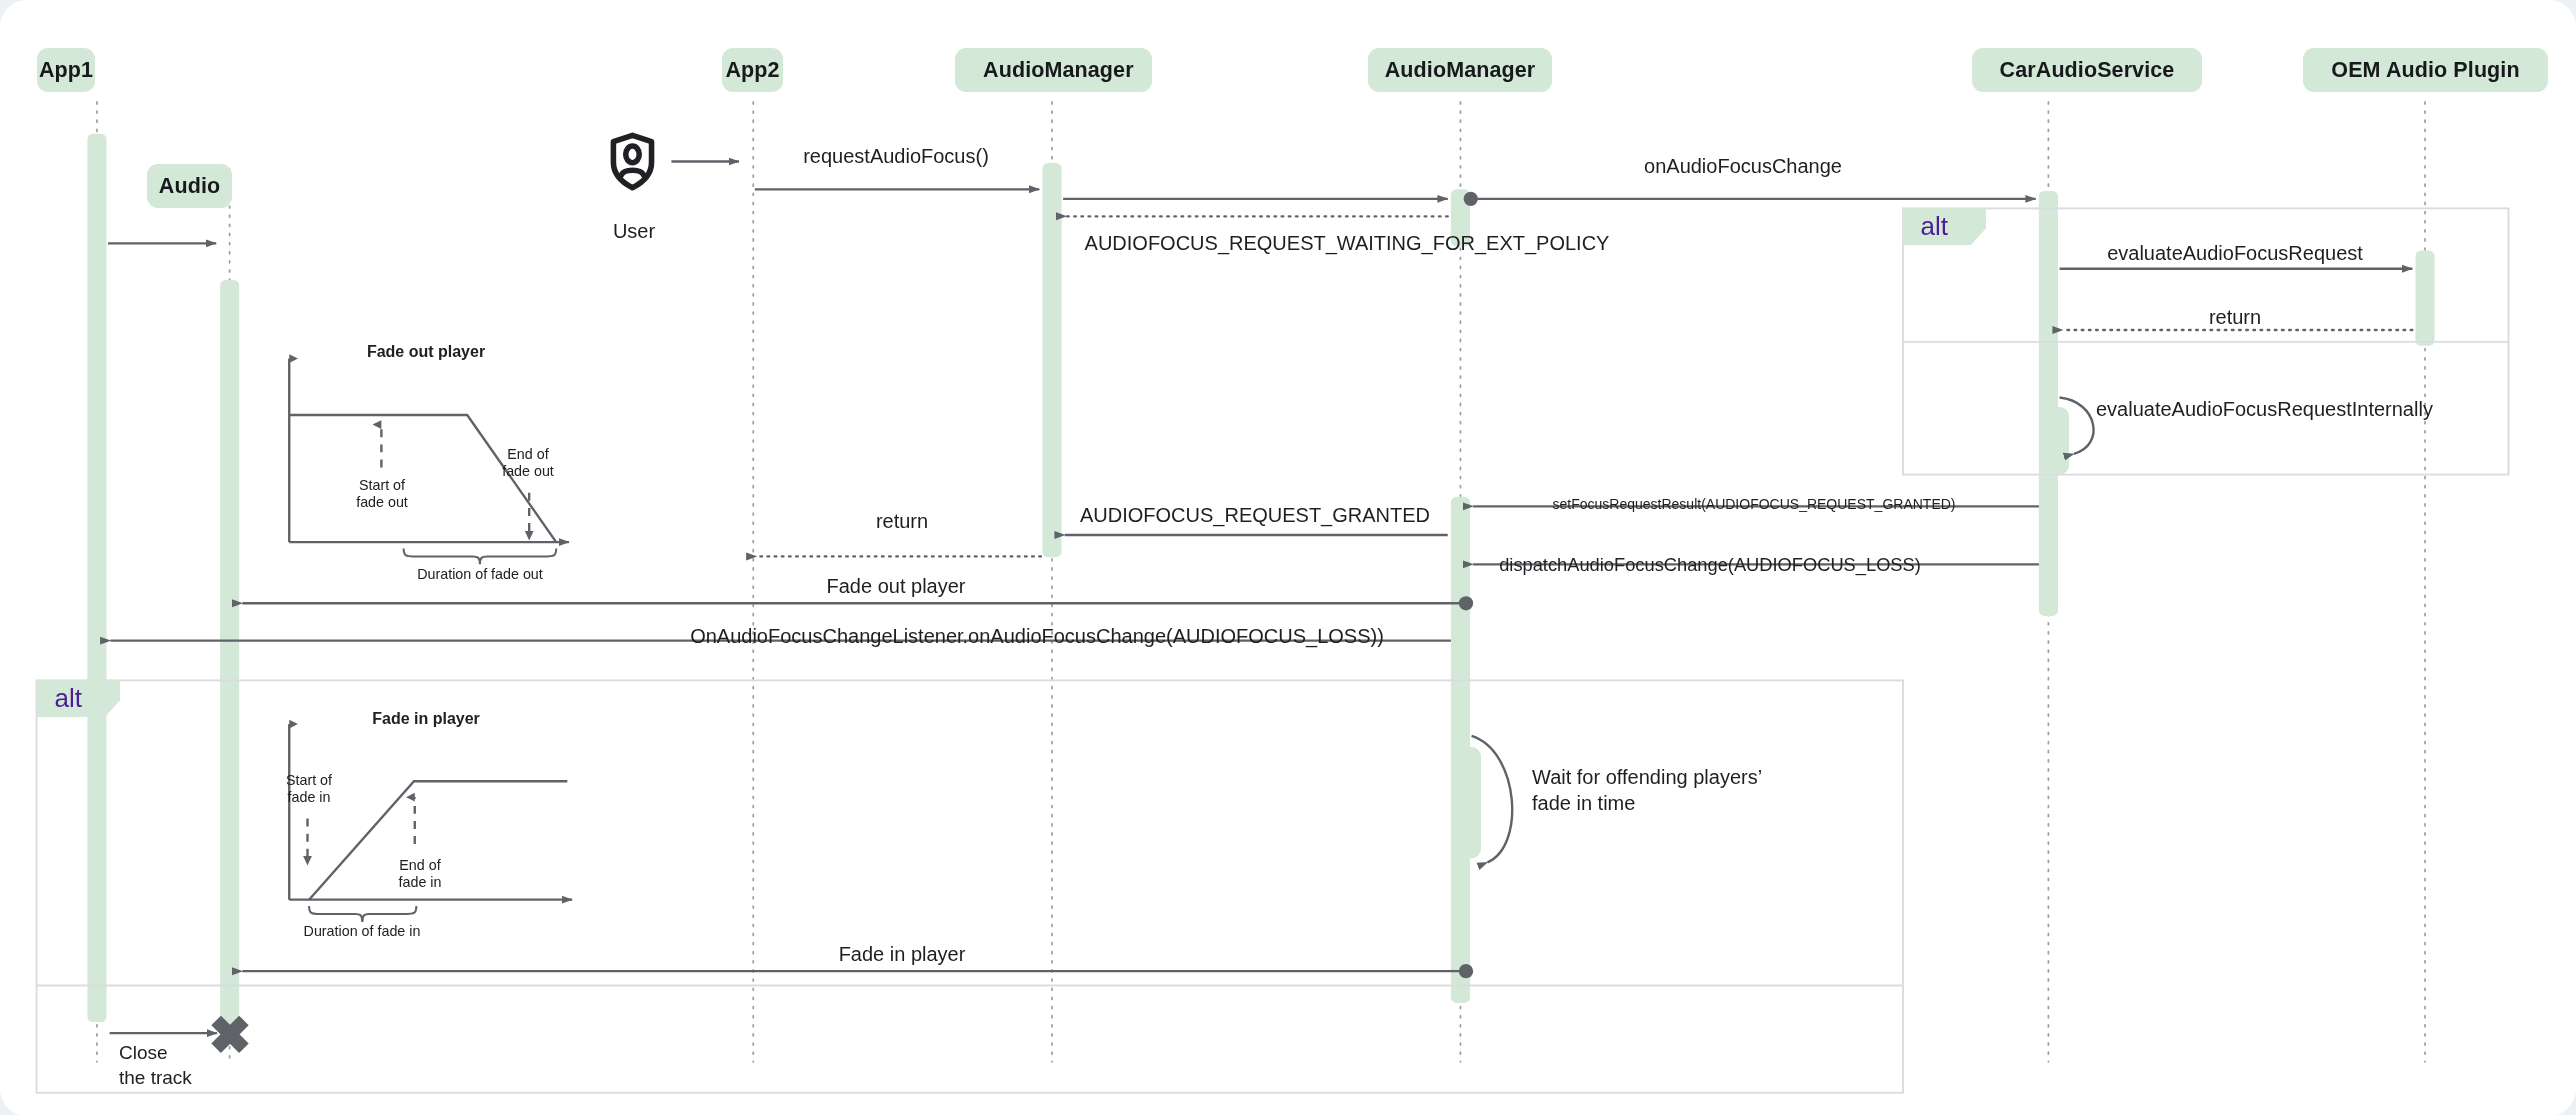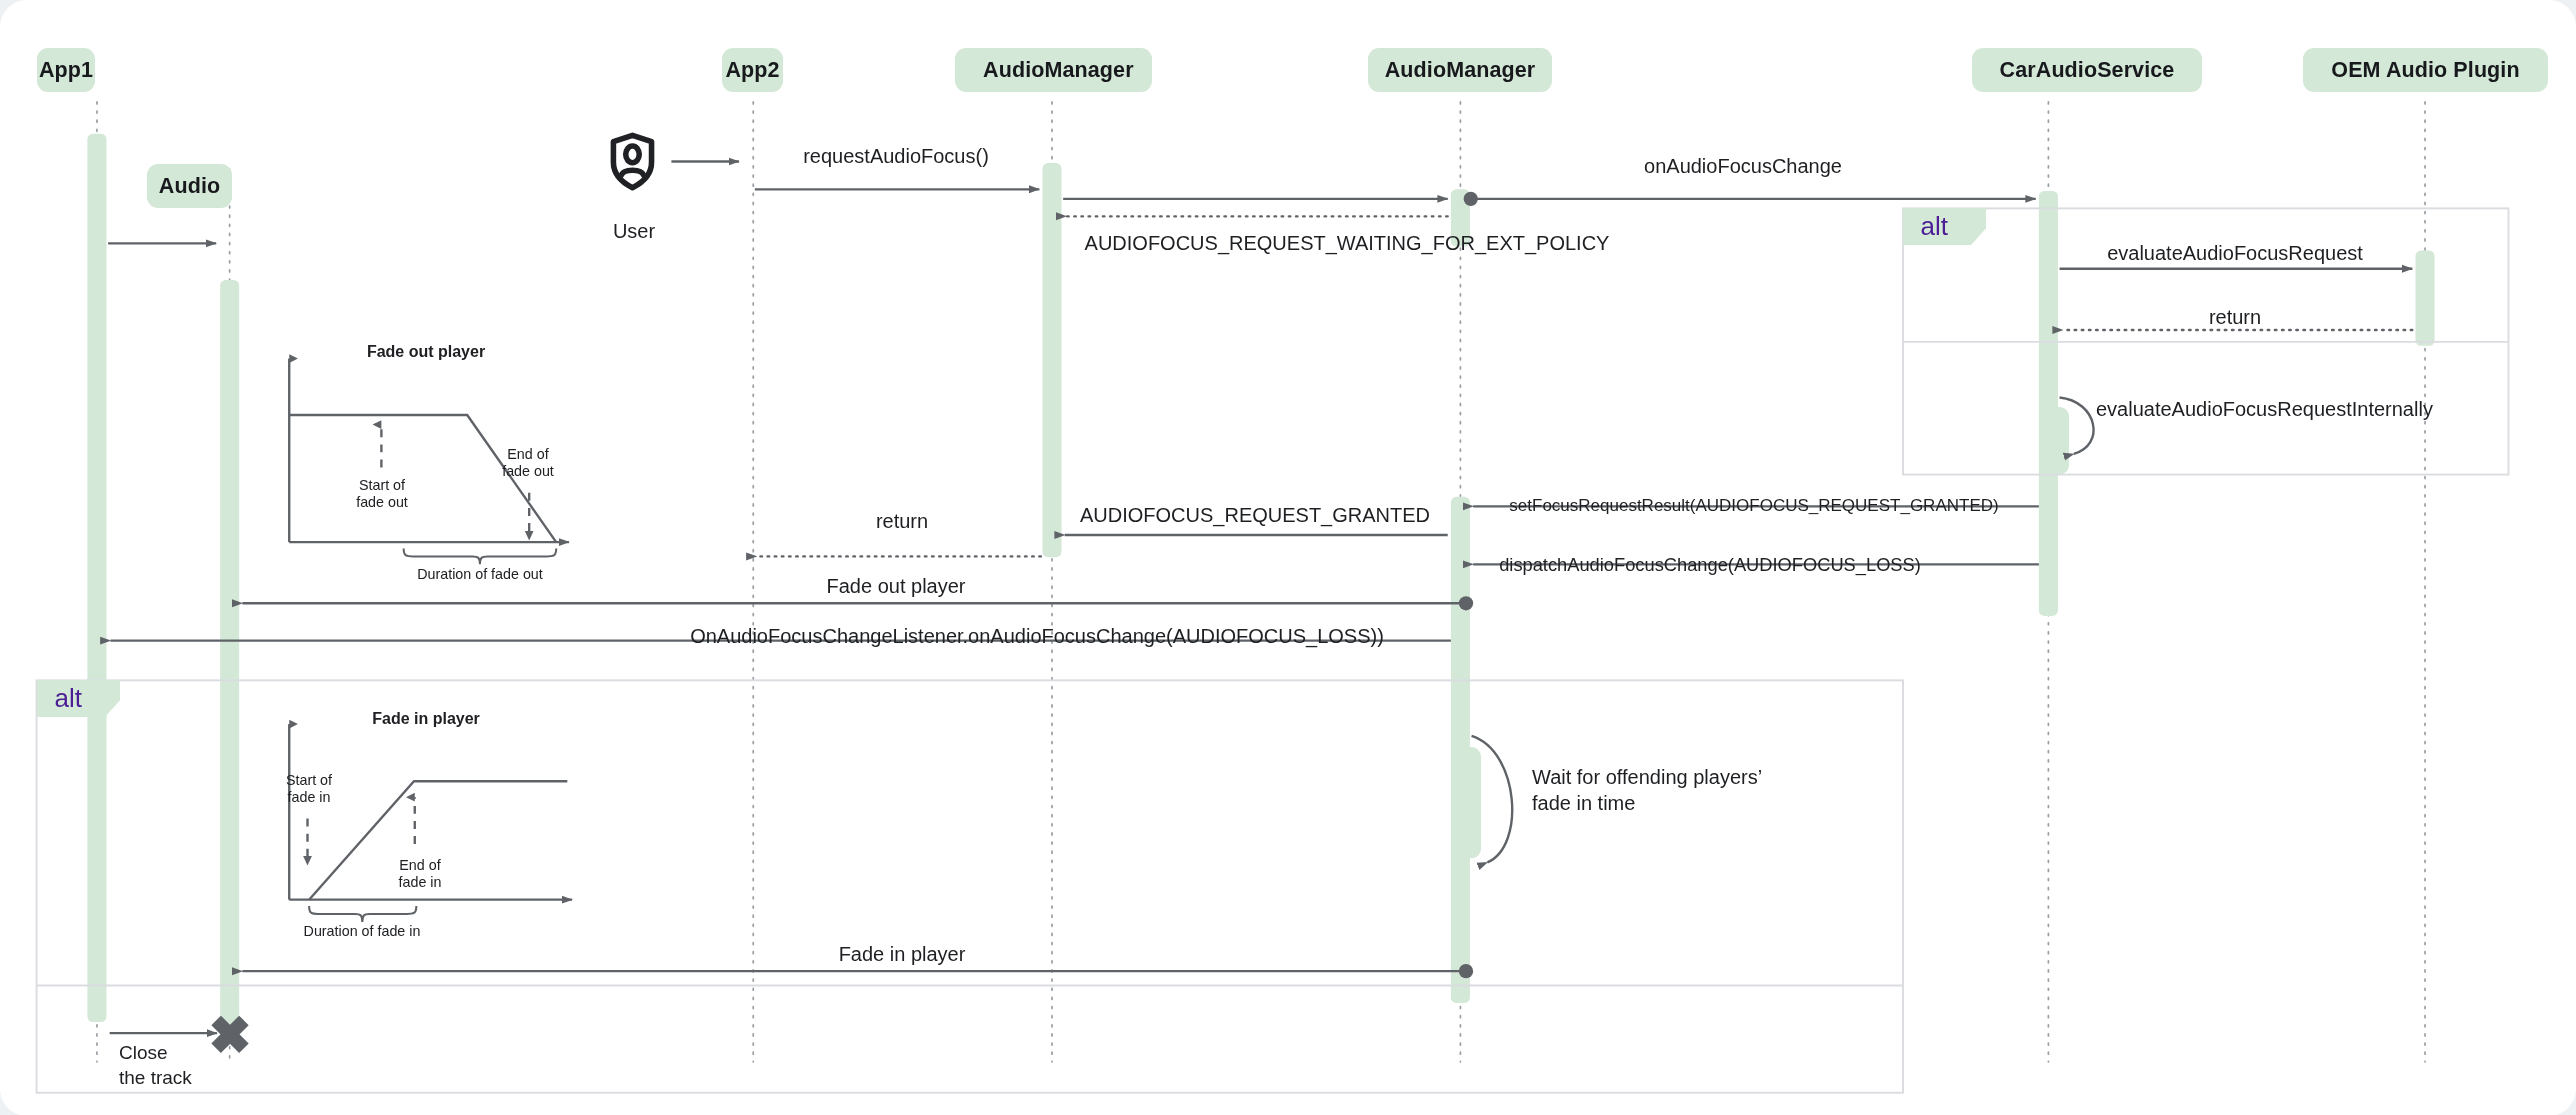--- a/index.html
+++ b/index.html
@@ -240,21 +240,21 @@
   <div class="msg ctr" style="left:1743px;top:154px;">onAudioFocusChange</div>
 
   <div class="msg ctr" style="left:1347px;top:231px;">AUDIOFOCUS_REQUEST_WAITING_FOR_EXT_POLICY</div>
 
   <div class="msg ctr" style="left:2235px;top:241px;">evaluateAudioFocusRequest</div>
 
   <div class="msg ctr" style="left:2235px;top:305px;">return</div>
 
   <div class="selftxt" style="left:2096px;top:396px;">evaluateAudioFocusRequestInternally</div>
 
-  <div class="msg ctr" style="left:1754px;top:496px;font-size:17px;">setFocusRequestResult(AUDIOFOCUS_REQUEST_GRANTED)</div>
+  <div class="msg ctr" style="left:1754px;top:496px;font-size:14px;">setFocusRequestResult(AUDIOFOCUS_REQUEST_GRANTED)</div>
 
   <div class="msg ctr" style="left:1255px;top:503px;">AUDIOFOCUS_REQUEST_GRANTED</div>
 
   <div class="msg ctr" style="left:902px;top:509px;">return</div>
 
   <div class="msg ctr" style="left:1710px;top:554px;font-size:18.3px;">dispatchAudioFocusChange(AUDIOFOCUS_LOSS)</div>
 
   <div class="msg ctr" style="left:896px;top:574px;">Fade out player</div>
 
   <div class="msg ctr" style="left:1037px;top:624px;">OnAudioFocusChangeListener.onAudioFocusChange(AUDIOFOCUS_LOSS))</div>

